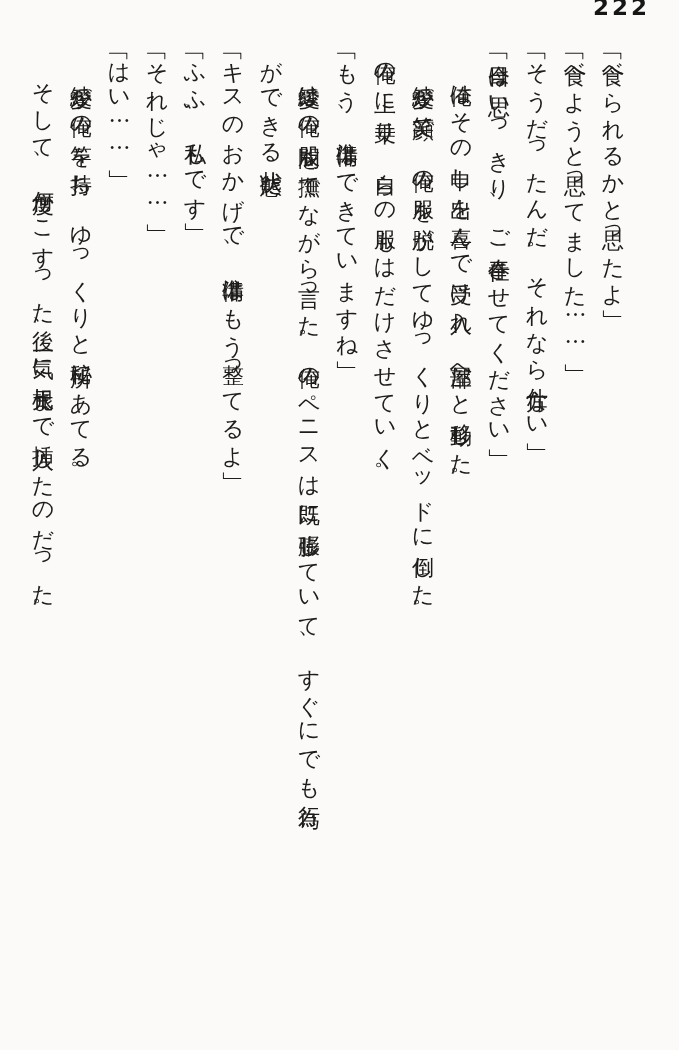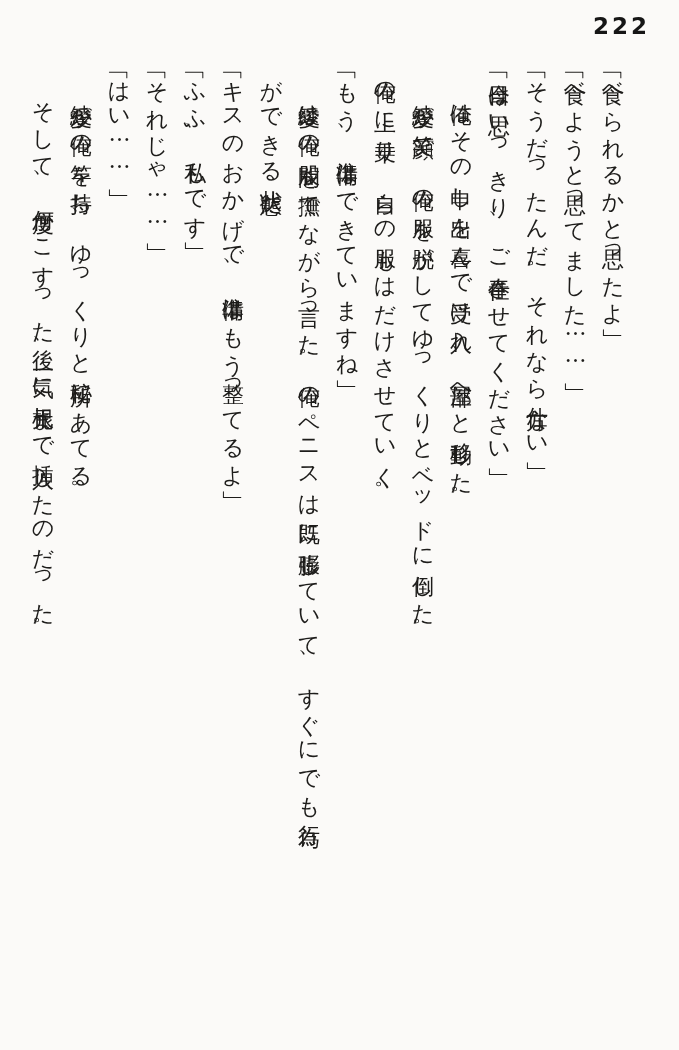--- a/index.html
+++ b/index.html
@@ -9,21 +9,20 @@
     height: 1050px;
     overflow: hidden;
     background: #fbfaf8;
     font-family: "DejaVu Serif", "Liberation Serif", serif;
   }
   .scan-page {
     position: relative;
     width: 679px;
     height: 980px;
     background: #fbfaf8;
-    margin-top: 19px;
   }
   .page-number {
     position: absolute;
     top: -6px;               
     left: 593px;
     font-family: "DejaVu Sans", "Liberation Sans", sans-serif;
     font-size: 23px;
     font-weight: 600;
     letter-spacing: 3px;
     color: #161616;

